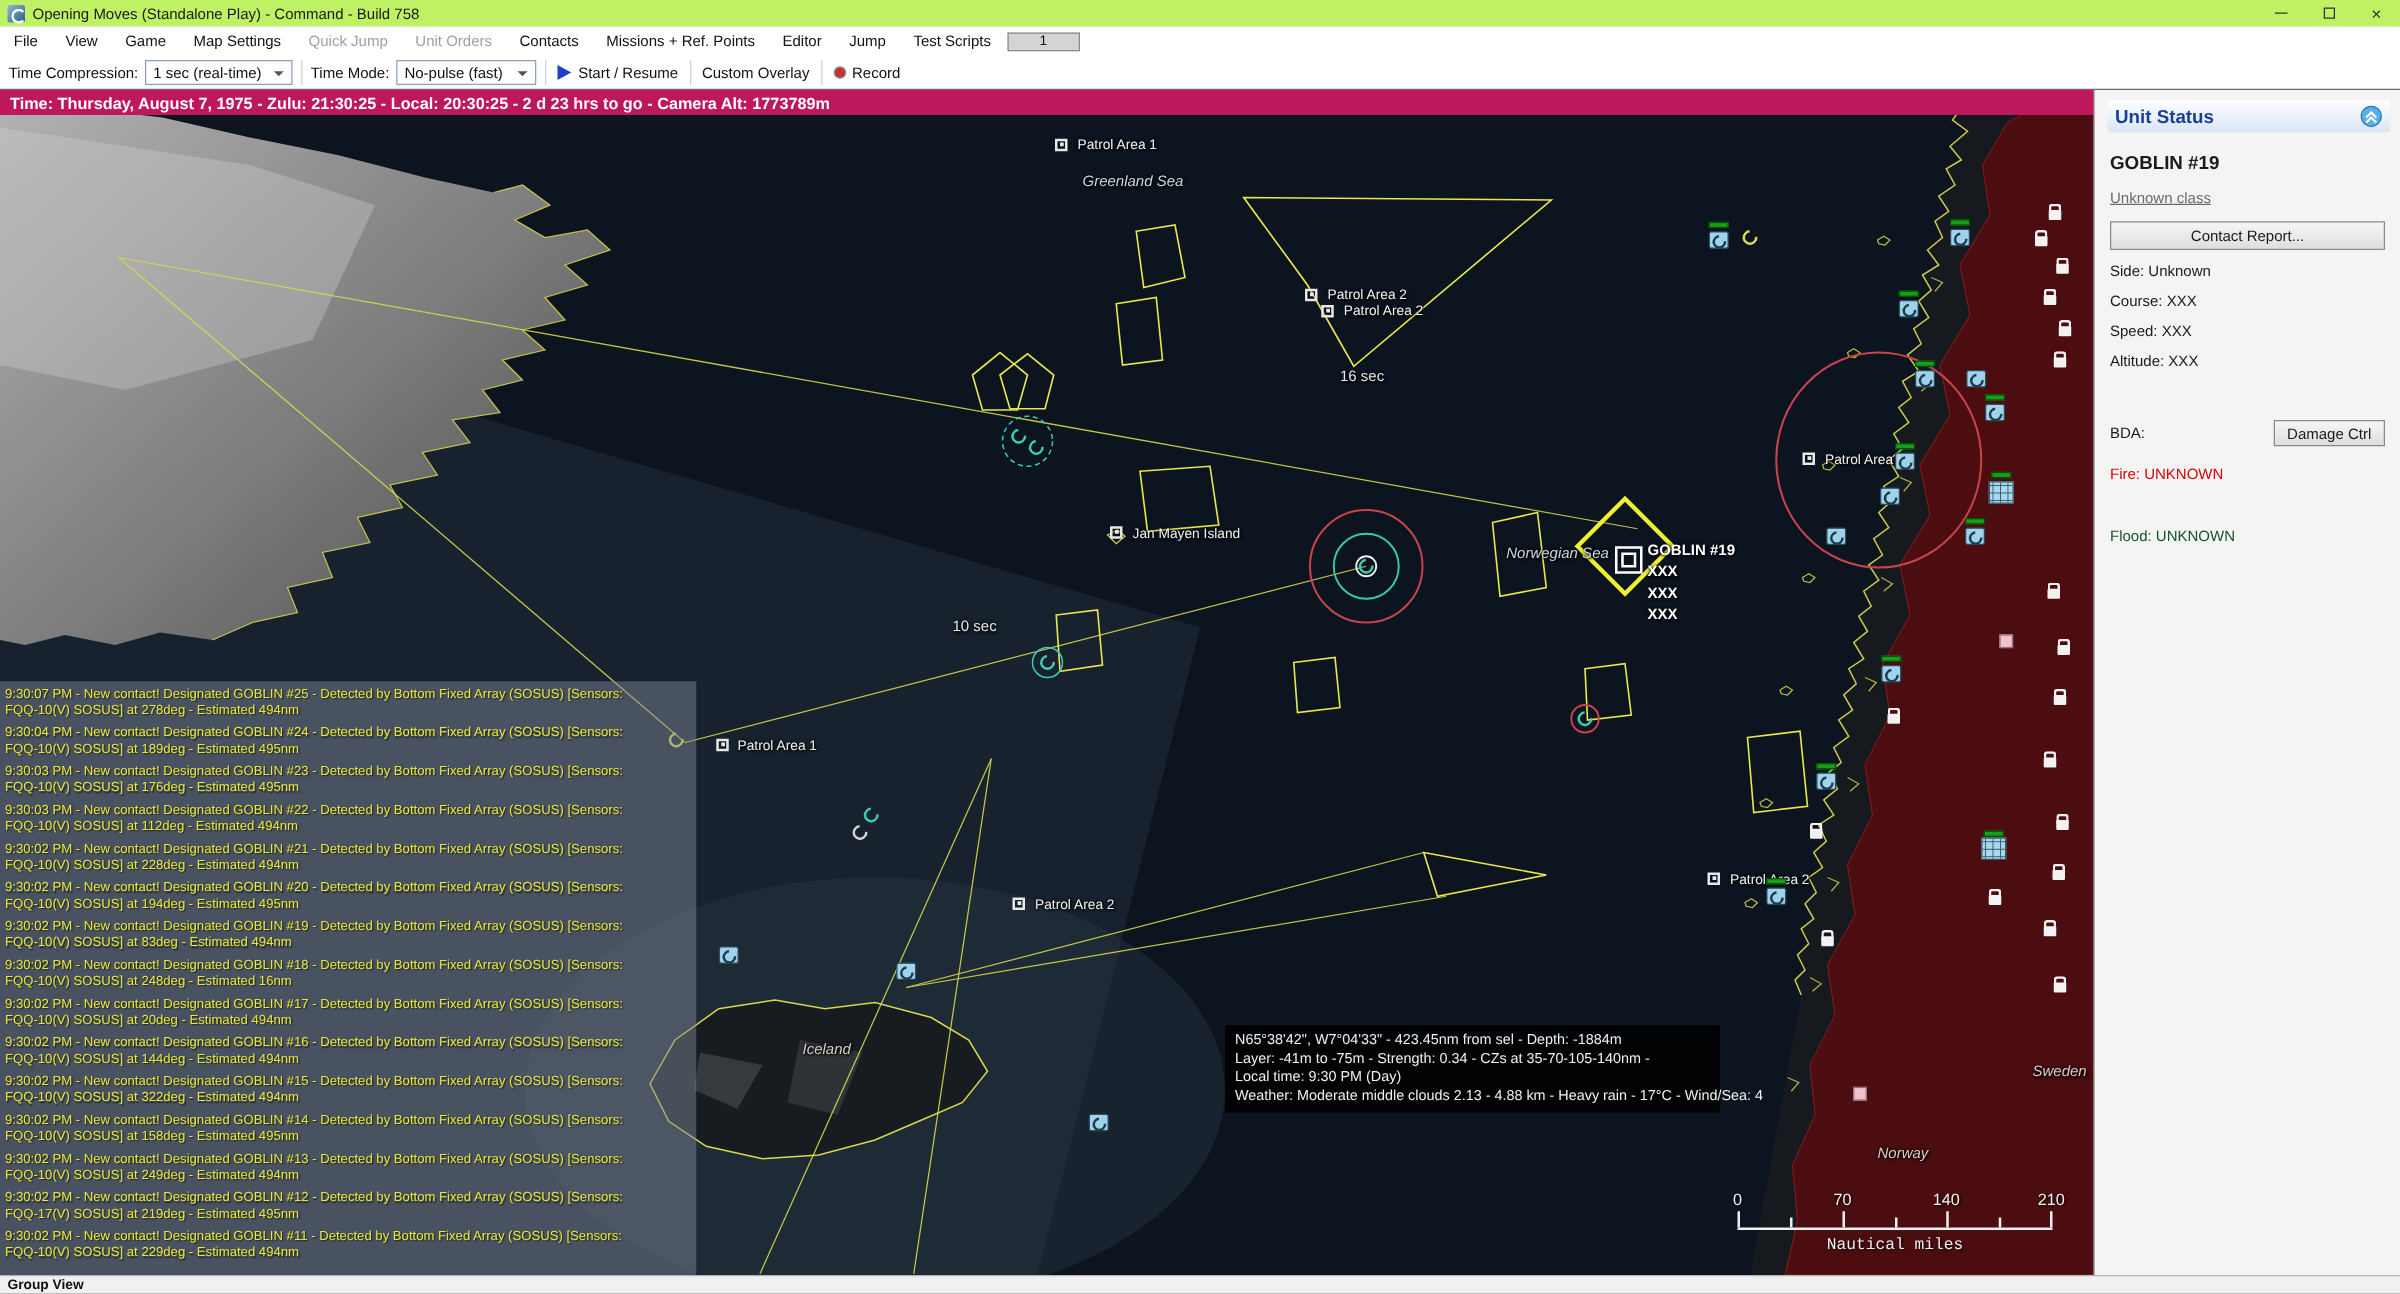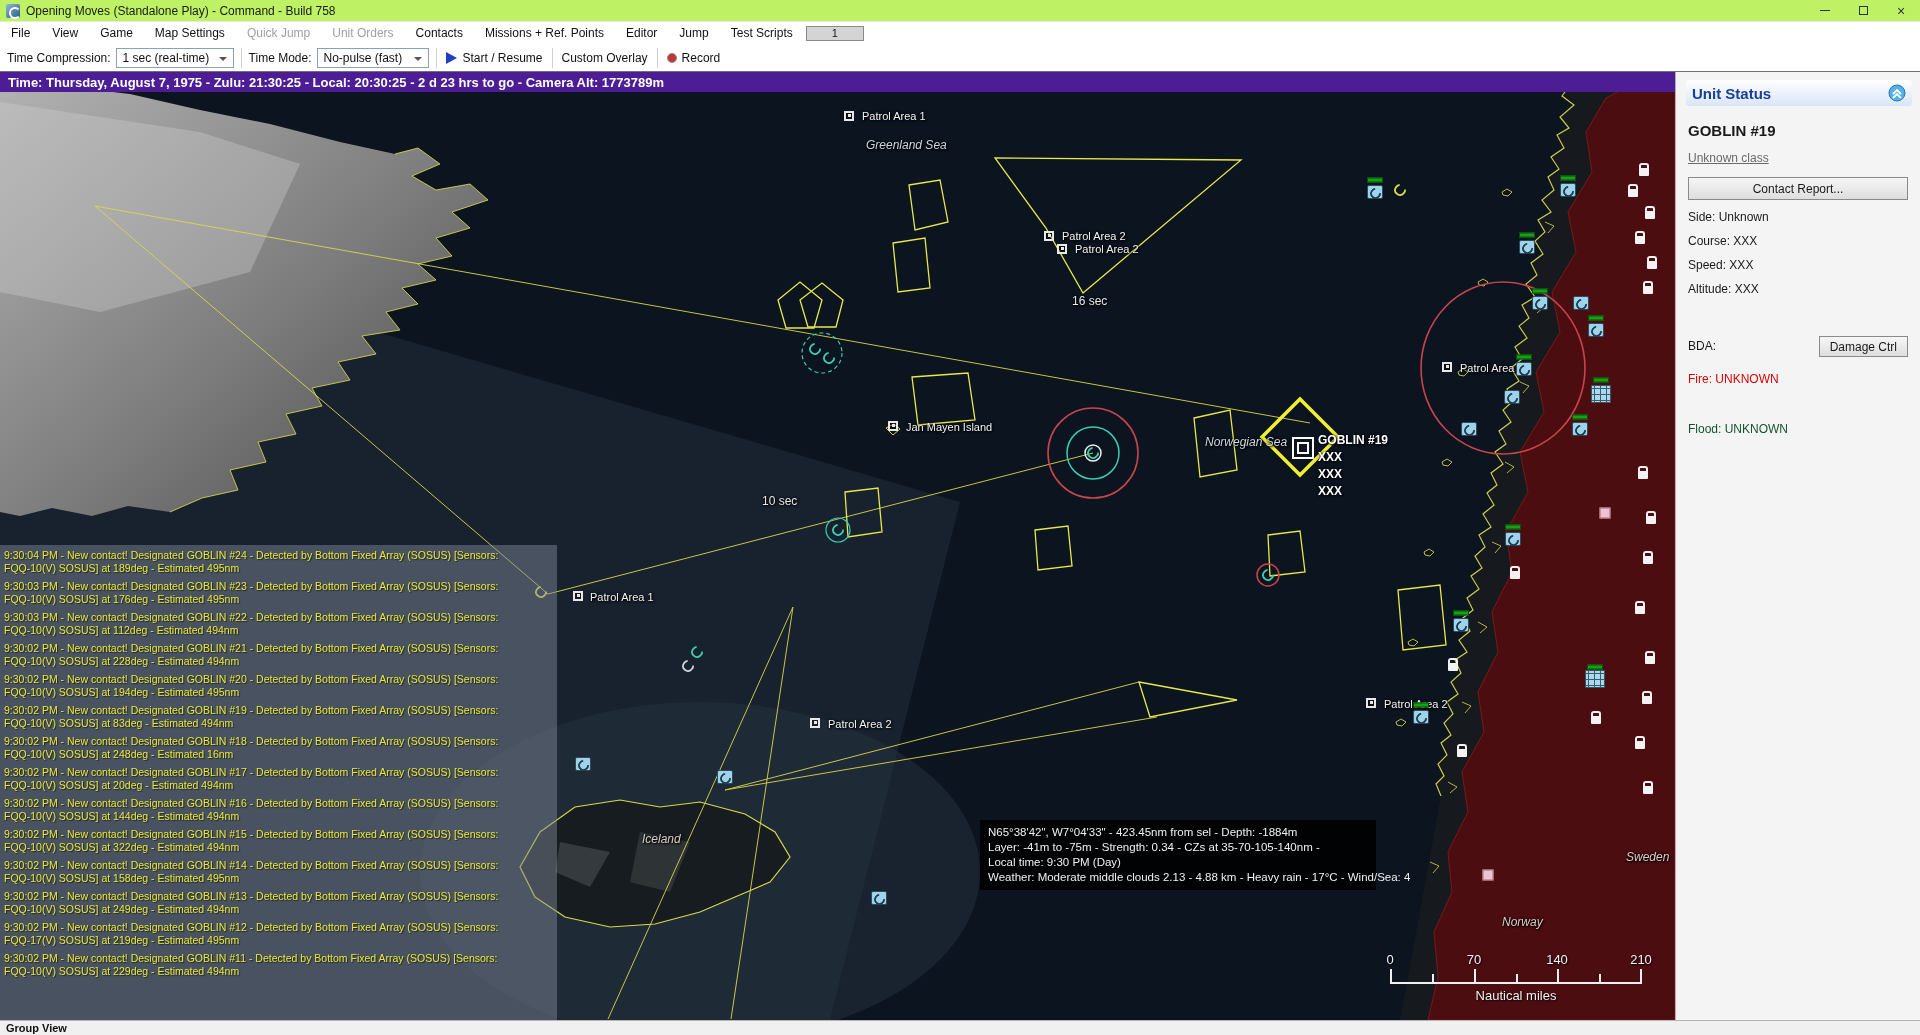--- a/index.html
+++ b/index.html
@@ -29,21 +29,21 @@
   .combo{height:20px;border:1px solid #8aa0bc;background:#fff;display:flex;align-items:center;padding:0 20px 0 6px;position:relative;white-space:nowrap;}
   .combo::after{content:"";position:absolute;right:6px;top:8px;border-left:4px solid transparent;border-right:4px solid transparent;border-top:4px solid #555;}
   .tb-sep{width:1px;height:20px;background:#d0d0d0;margin:0 7px;}
   .play-icon{width:0;height:0;border-top:6px solid transparent;border-bottom:6px solid transparent;border-left:11px solid #1f3fc8;margin-right:6px;}
   .record-dot{width:10px;height:10px;border-radius:50%;background:#c33434;border:1px solid #8a8a8a;margin-right:5px;}
   .tb-btn{display:flex;align-items:center;white-space:nowrap;padding:0 2px;}
 
   
   .map{position:absolute;top:72px;left:0;width:1675px;height:948px;background:#0b141f;overflow:hidden;}
   .terrain{position:absolute;top:0;left:0;}
-  .timebar{position:absolute;top:0;left:0;width:100%;height:20px;background:#4c1d95;color:#fff;font-size:13px;font-weight:bold;display:flex;align-items:center;padding-left:8px;white-space:nowrap;}
+  .timebar{position:absolute;top:0;left:0;width:100%;height:20px;background:#be185d;color:#fff;font-size:13px;font-weight:bold;display:flex;align-items:center;padding-left:8px;white-space:nowrap;}
 
   .map-label{position:absolute;color:#f2f2f2;font-size:11px;white-space:pre-line;text-shadow:1px 1px 2px #000,0 0 3px #000;}
   .lbl-sea{font-style:italic;color:#ccd6de;font-size:12px;}
   .lbl-country{font-style:italic;color:#d6cdc6;font-size:12px;}
   .lbl-unit{font-weight:bold;font-size:12px;line-height:17px;color:#fff;}
   .lbl-timer{font-size:12px;color:#e6e6e6;}
 
   .mi{position:absolute;transform:translate(-50%,-50%);}
   .t-sub-hook{width:12px;height:12px;border:2px solid #3ecdb0;border-radius:50%;border-top-color:transparent;transform:translate(-50%,-50%) rotate(40deg);}
   .t-white-hook{width:12px;height:12px;border:2px solid #cdd5da;border-radius:50%;border-top-color:transparent;transform:translate(-50%,-50%) rotate(40deg);}
@@ -67,21 +67,21 @@
 
   
   .infobox{position:absolute;left:980px;top:748px;width:396px;background:rgba(0,0,0,0.9);color:#f0f0f0;font-size:11.5px;line-height:15px;padding:5px 8px;}
   .infobox div{white-space:nowrap;}
 
   
   .scalebar{position:absolute;left:1390px;top:880px;width:256px;height:50px;color:#f0f0f0;}
   .scale-tick-label{position:absolute;top:0;font-size:13px;transform:translateX(-50%);text-shadow:1px 1px 2px #000;}
   .scale-ruler{position:absolute;top:18px;left:0;width:252px;height:14px;border-bottom:2px solid #f0f0f0;}
   .scale-ruler i{position:absolute;bottom:0;width:2px;background:#f0f0f0;}
-  .scale-caption{position:absolute;top:36px;left:0;width:252px;text-align:center;font-size:13px;text-shadow:1px 1px 2px #000;}
+  .scale-caption{position:absolute;top:36px;left:0;width:252px;text-align:center;font-size:13px;text-shadow:1px 1px 2px #000;font-family:Liberation Mono, monospace;}
 
   
   .sidebar{position:absolute;top:72px;left:1675px;width:245px;height:948px;background:#f4f4f4;border-left:1px solid #b0b0b0;font-size:12px;color:#1a1a1a;}
   .panel-header{margin:8px 8px 0 10px;height:26px;background:linear-gradient(180deg,#ffffff,#d9e5f6);border-radius:3px;display:flex;align-items:center;padding:0 6px;}
   .panel-title{color:#1a3f9b;font-weight:bold;font-size:15px;}
   .collapse-icon{margin-left:auto;width:18px;height:18px;}
   .unit-name{margin:16px 0 0 12px;font-size:15px;font-weight:bold;}
   .unit-class{display:inline-block;margin:12px 0 0 12px;color:#6b6b6b;text-decoration:underline;}
   .btn{background:linear-gradient(#f6f6f6,#dedede);border:1px solid #8a8a8a;font-size:12px;font-family:"Liberation Sans",sans-serif;color:#1a1a1a;}
   .contact-btn{display:block;margin:12px 12px 0;width:calc(100% - 24px);height:23px;}
@@ -317,20 +317,24 @@
         <div class="mi t-lock" style="left: 1515px; top: 503px;"></div>
         <div class="mi t-lock" style="left: 1453px; top: 595px;"></div>
         <div class="mi t-lock" style="left: 1462px; top: 681px;"></div>
         <div class="mi t-lock" style="left: 1596px; top: 648px;"></div>
         <div class="mi t-pink" style="left: 1605px; top: 441px;"></div>
         <div class="mi t-pink" style="left: 1488px; top: 803px;"></div>
       </div>
 
     <div class="log-panel" id="log-entries">
         <div class="log-entry">
+          <div>9:30:07 PM - New contact! Designated GOBLIN #25 - Detected by Bottom Fixed Array (SOSUS) [Sensors:</div>
+          <div>FQQ-10(V) SOSUS] at 278deg - Estimated 494nm</div>
+        </div>
+        <div class="log-entry">
           <div>9:30:04 PM - New contact! Designated GOBLIN #24 - Detected by Bottom Fixed Array (SOSUS) [Sensors:</div>
           <div>FQQ-10(V) SOSUS] at 189deg - Estimated 495nm</div>
         </div>
         <div class="log-entry">
           <div>9:30:03 PM - New contact! Designated GOBLIN #23 - Detected by Bottom Fixed Array (SOSUS) [Sensors:</div>
           <div>FQQ-10(V) SOSUS] at 176deg - Estimated 495nm</div>
         </div>
         <div class="log-entry">
           <div>9:30:03 PM - New contact! Designated GOBLIN #22 - Detected by Bottom Fixed Array (SOSUS) [Sensors:</div>
           <div>FQQ-10(V) SOSUS] at 112deg - Estimated 494nm</div>

